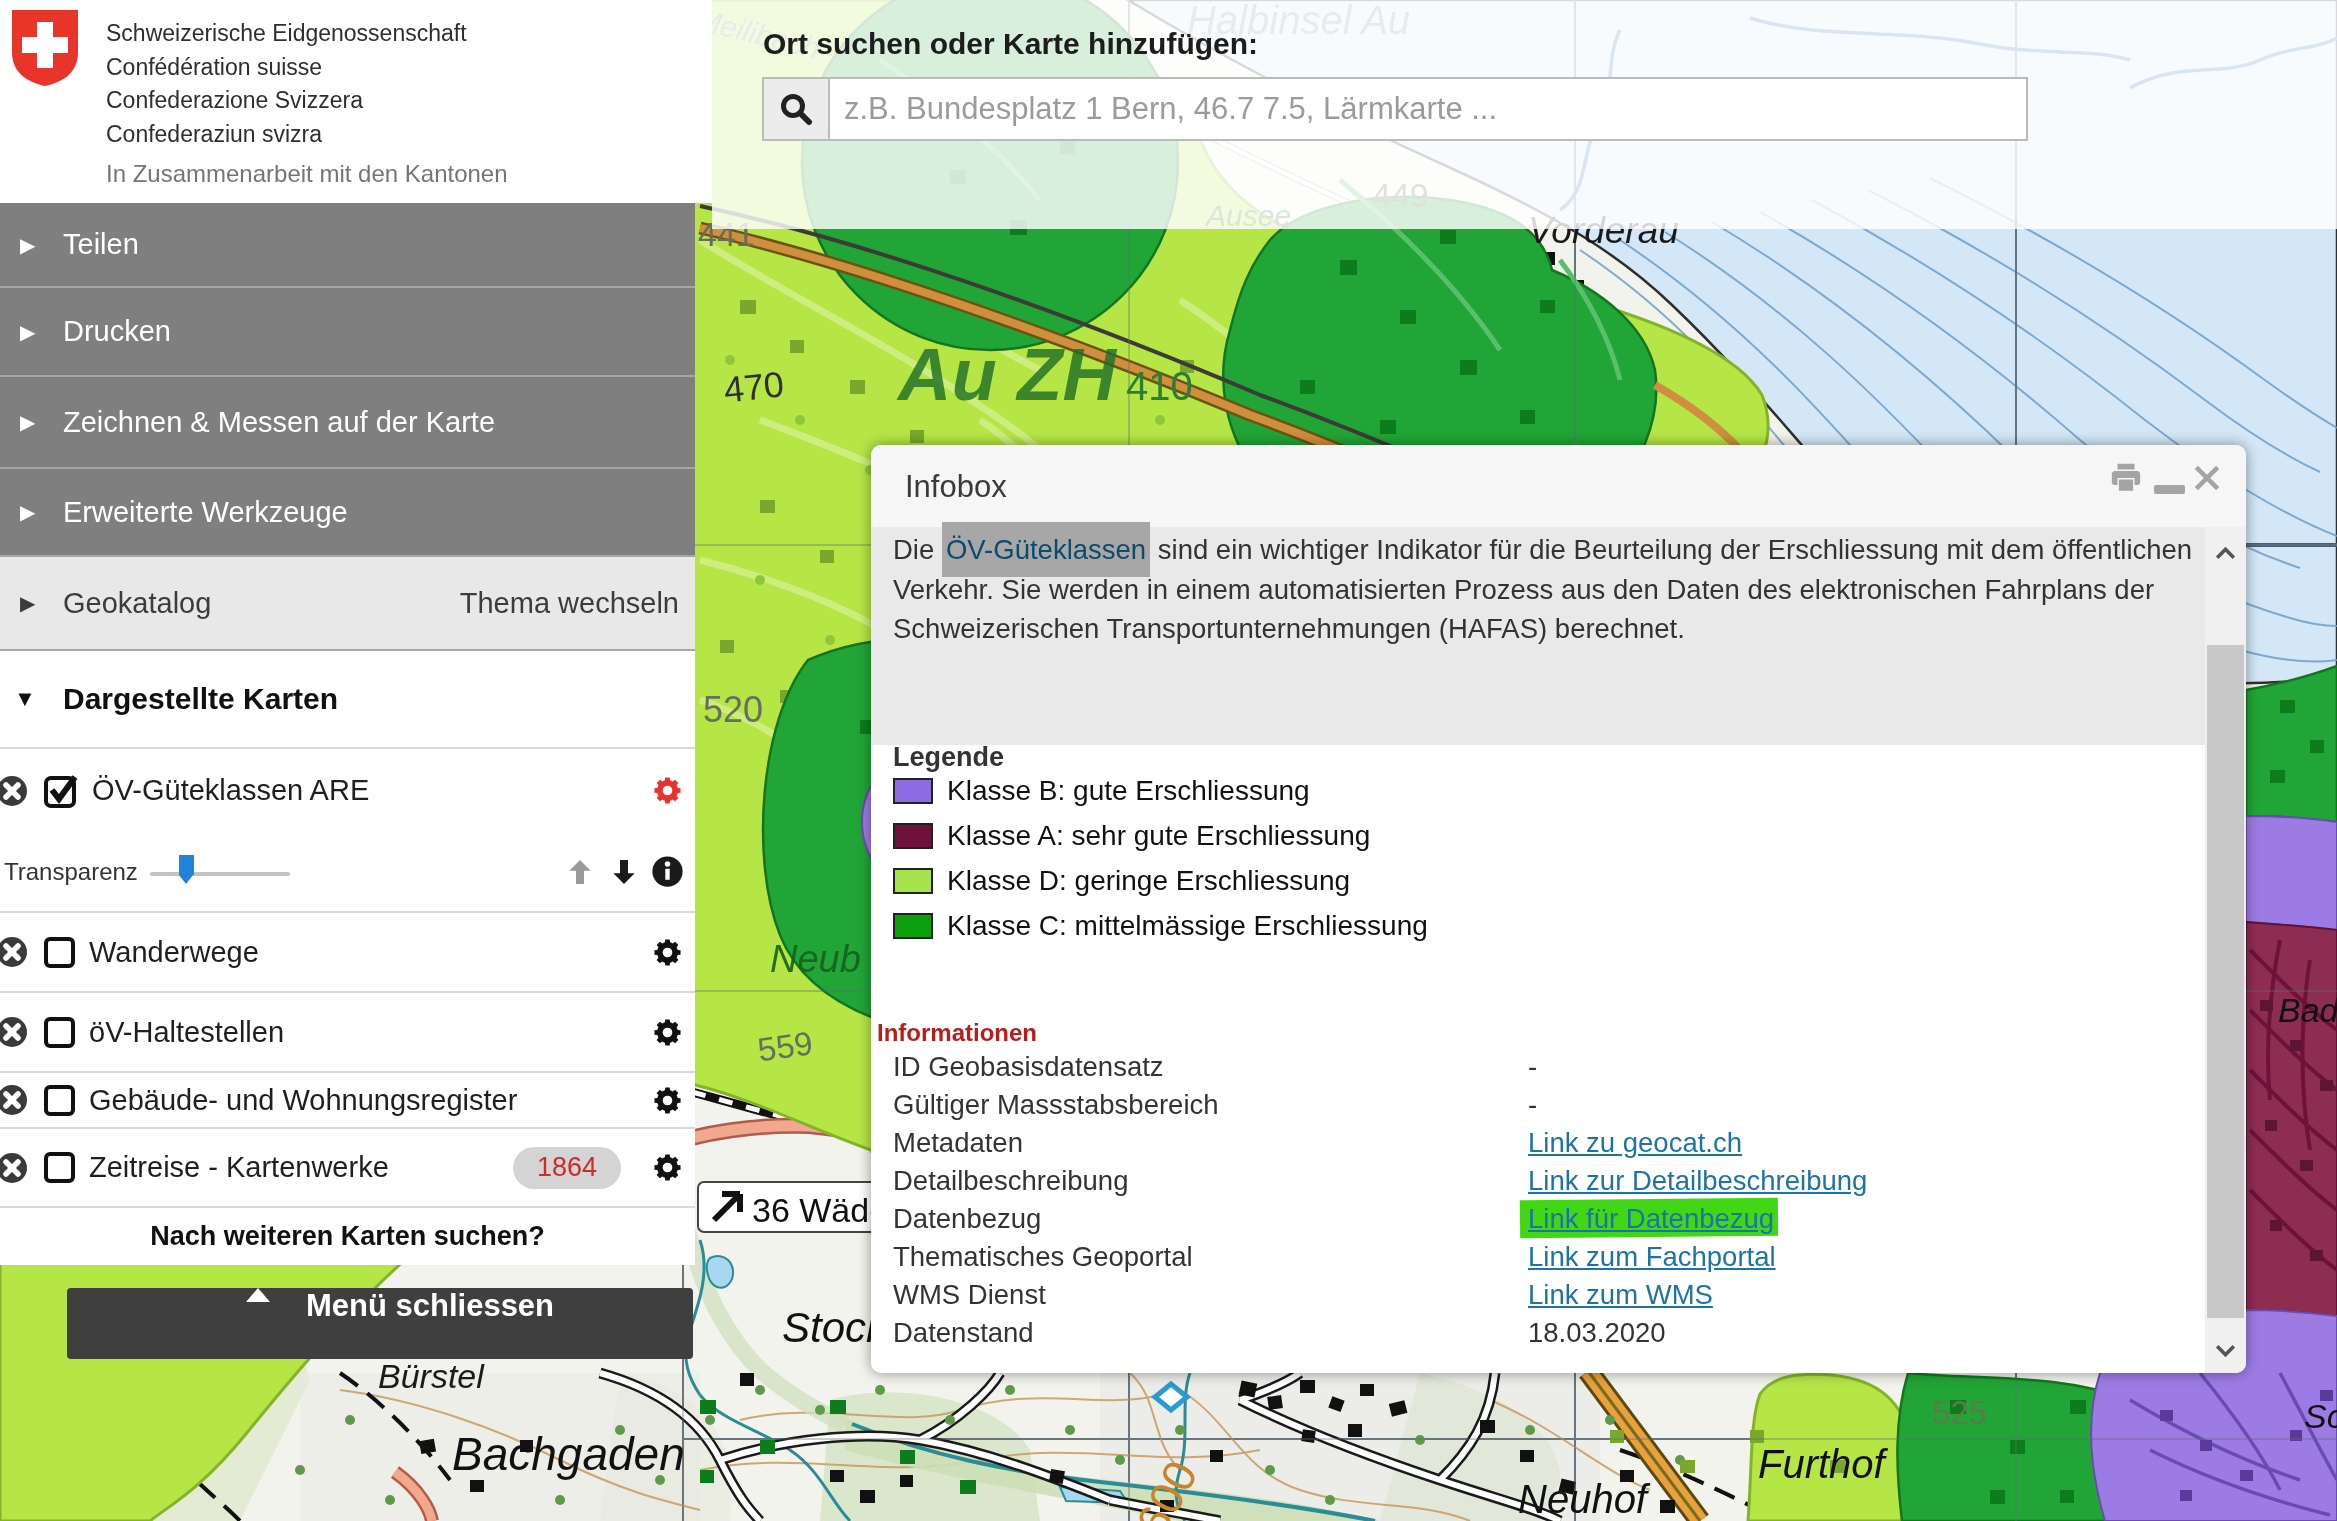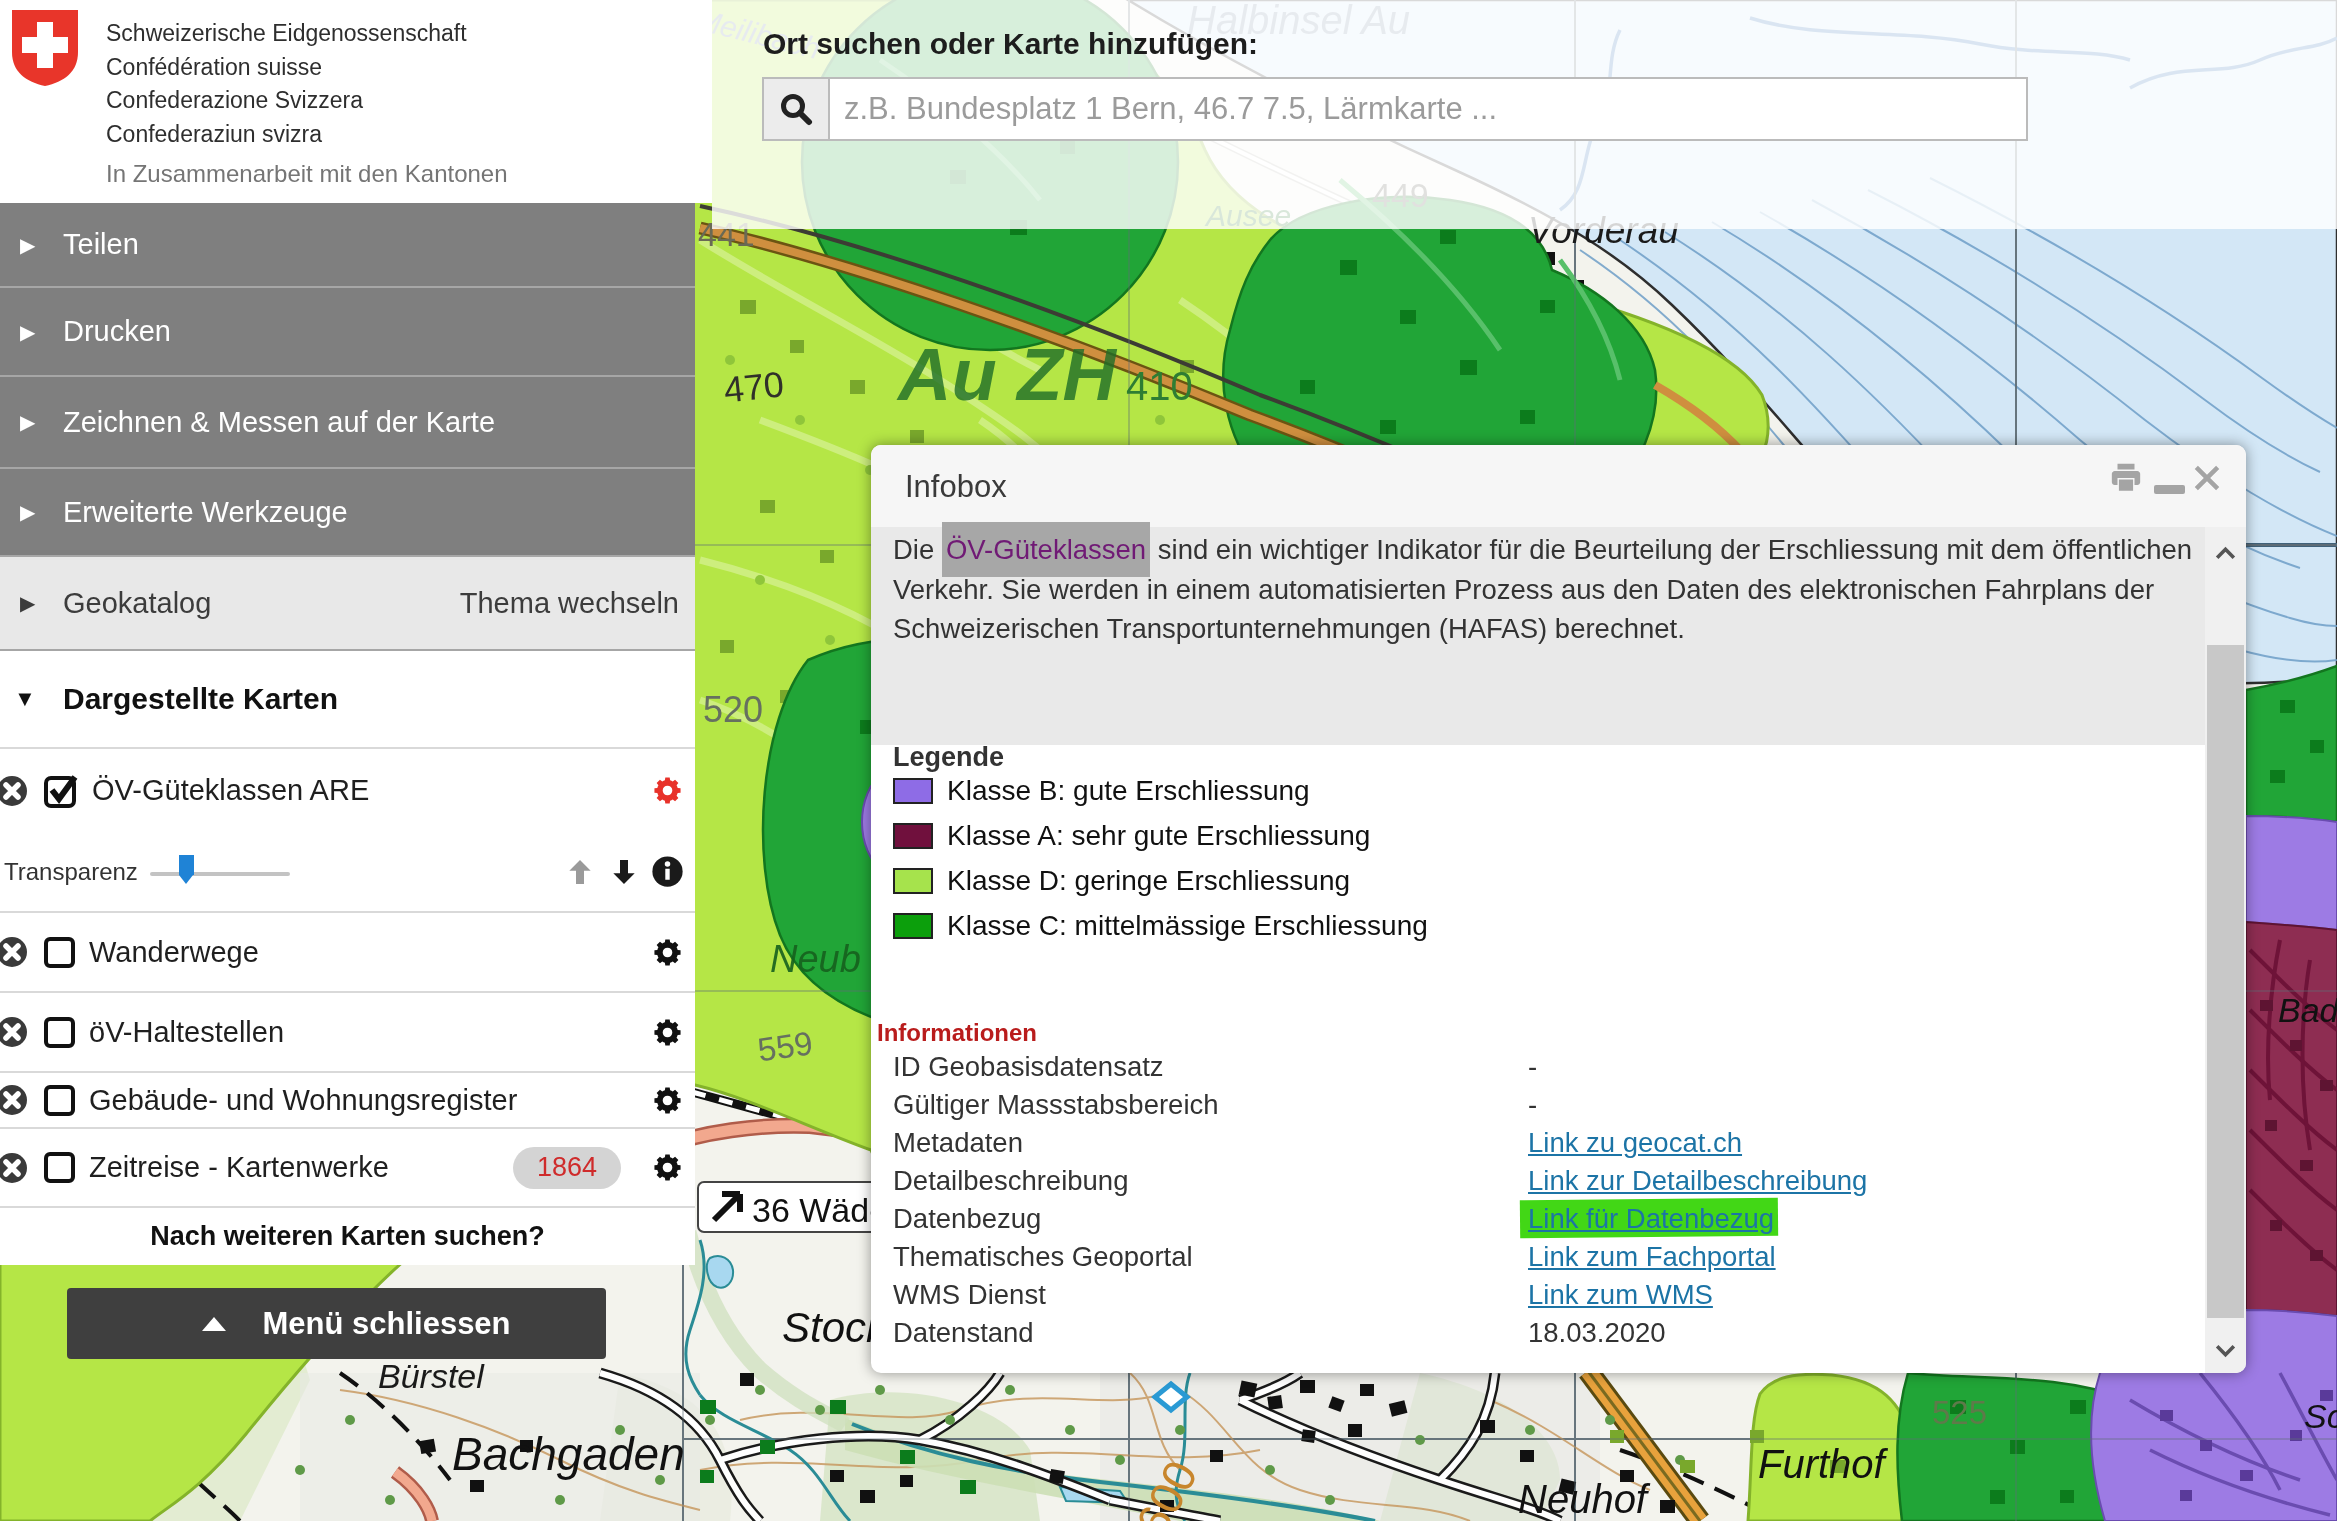--- a/index.html
+++ b/index.html
@@ -3,21 +3,21 @@
 <meta charset="utf-8">
 <style>
 html,body{margin:0;padding:0}
 body{width:2337px;height:1521px;overflow:hidden;position:relative;font-family:"Liberation Sans",sans-serif;background:#f3f3ed}
 .abs{position:absolute}
 #whitehead{left:0;top:0;width:712px;height:203px;background:#fff}
 #searchstrip{left:712px;top:0;width:1625px;height:229px;background:rgba(255,255,255,0.82)}
 #sidebar{left:0;top:203px;width:695px}
 .mrow{position:relative;width:695px;background:#7f7f7f;color:#fff;font-size:29px;display:flex;align-items:center;border-bottom:2px solid #a6a6a6;box-sizing:border-box}
 .mrow .arr{margin-left:20px;width:43px;font-size:20px;color:#fff}
-#menubtn{left:67px;top:1288px;width:539px;height:71px;background:#3f3f3f;border-radius:4px;color:#fff;font-weight:bold;font-size:31px;display:flex;align-items:center;justify-content:center;padding-left:40px;box-sizing:border-box}
+#menubtn{left:67px;top:1288px;width:626px;height:71px;background:#3f3f3f;border-radius:4px;color:#fff;font-weight:bold;font-size:31px;display:flex;justify-content:center;padding-left:40px;box-sizing:border-box}
 #infobox{left:871px;top:445px;width:1375px;height:928px;background:#fff;border-radius:10px;box-shadow:0 0 14px rgba(0,0,0,0.4);overflow:hidden}
 .lrow{position:relative;width:695px;background:#fff;color:#1f1f1f;font-size:29px;display:flex;align-items:center;border-top:2px solid #d9d9d9;box-sizing:border-box}
 a.lnk{color:#1c74a6;text-decoration:underline}
 .cb{display:inline-block;width:31px;height:31px;border:4px solid #111;border-radius:6px;margin-left:16px;box-sizing:border-box;background:#fff}
 
 </style>
 </head>
 <body>
 <svg class="abs" id="map" style="left:0;top:0" width="2337" height="1521" viewBox="0 0 2337 1521">
 <rect width="2337" height="1521" fill="#f3f3ed"></rect>
@@ -456,21 +456,21 @@
   <span style="position:absolute;left:34px;top:24px;font-size:31px;color:#3a3a3a">Infobox</span>
   <svg style="position:absolute;left:1238px;top:16px" width="34" height="34" viewBox="0 0 24 24">
         <path fill="#a4a4a4" d="M6,2 H18 V6 H6 Z M4,7 H20 C21,7 22,8 22,9 V15 C22,16 21,17 20,17 H18 V12 H6 V17 H4 C3,17 2,16 2,15 V9 C2,8 3,7 4,7 Z M7,13 H17 V21 H7 Z"></path>
       </svg>
   <div style="position:absolute;left:1283px;top:40px;width:31px;height:9px;background:#a4a4a4;border-radius:2px"></div>
   <svg style="position:absolute;left:1320px;top:17px" width="32" height="32" viewBox="0 0 24 24">
         <path fill="#a4a4a4" d="M5.2,2.8 L12,9.6 L18.8,2.8 L21.2,5.2 L14.4,12 L21.2,18.8 L18.8,21.2 L12,14.4 L5.2,21.2 L2.8,18.8 L9.6,12 L2.8,5.2 Z"></path>
       </svg>
  </div>
  <div style="position:relative;width:1334px;height:218px;background:#e9e9e9;color:#333;font-size:27.5px;line-height:39.5px">
-  <div style="position:absolute;left:22px;top:3px">Die <span style="background:#a7a7a7;color:#701a75;padding:12px 4px">ÖV-Güteklassen</span> sind ein wichtiger Indikator für die Beurteilung der Erschliessung mit dem öffentlichen<br>Verkehr. Sie werden in einem automatisierten Prozess aus den Daten des elektronischen Fahrplans der<br>Schweizerischen Transportunternehmungen (HAFAS) berechnet.</div>
+  <div style="position:absolute;left:22px;top:3px">Die <span style="background:#a7a7a7;color:#0c4a6e;padding:12px 4px">ÖV-Güteklassen</span> sind ein wichtiger Indikator für die Beurteilung der Erschliessung mit dem öffentlichen<br>Verkehr. Sie werden in einem automatisierten Prozess aus den Daten des elektronischen Fahrplans der<br>Schweizerischen Transportunternehmungen (HAFAS) berechnet.</div>
  </div>
  <div style="position:absolute;left:22px;top:297px;font-size:27px;font-weight:bold;color:#333">Legende</div>
  <div style="position:absolute;left:22px;top:323px">
   <div style="display:flex;align-items:center;height:45px">
         <span style="width:40px;height:26px;background:#8e6ce6;border:2px solid #222;box-sizing:border-box"></span>
         <span style="margin-left:14px;font-size:28px;color:#111">Klasse B: gute Erschliessung</span>
       </div>
   <div style="display:flex;align-items:center;height:45px">
         <span style="width:40px;height:26px;background:#70103d;border:2px solid #222;box-sizing:border-box"></span>
         <span style="margin-left:14px;font-size:28px;color:#111">Klasse A: sehr gute Erschliessung</span>

